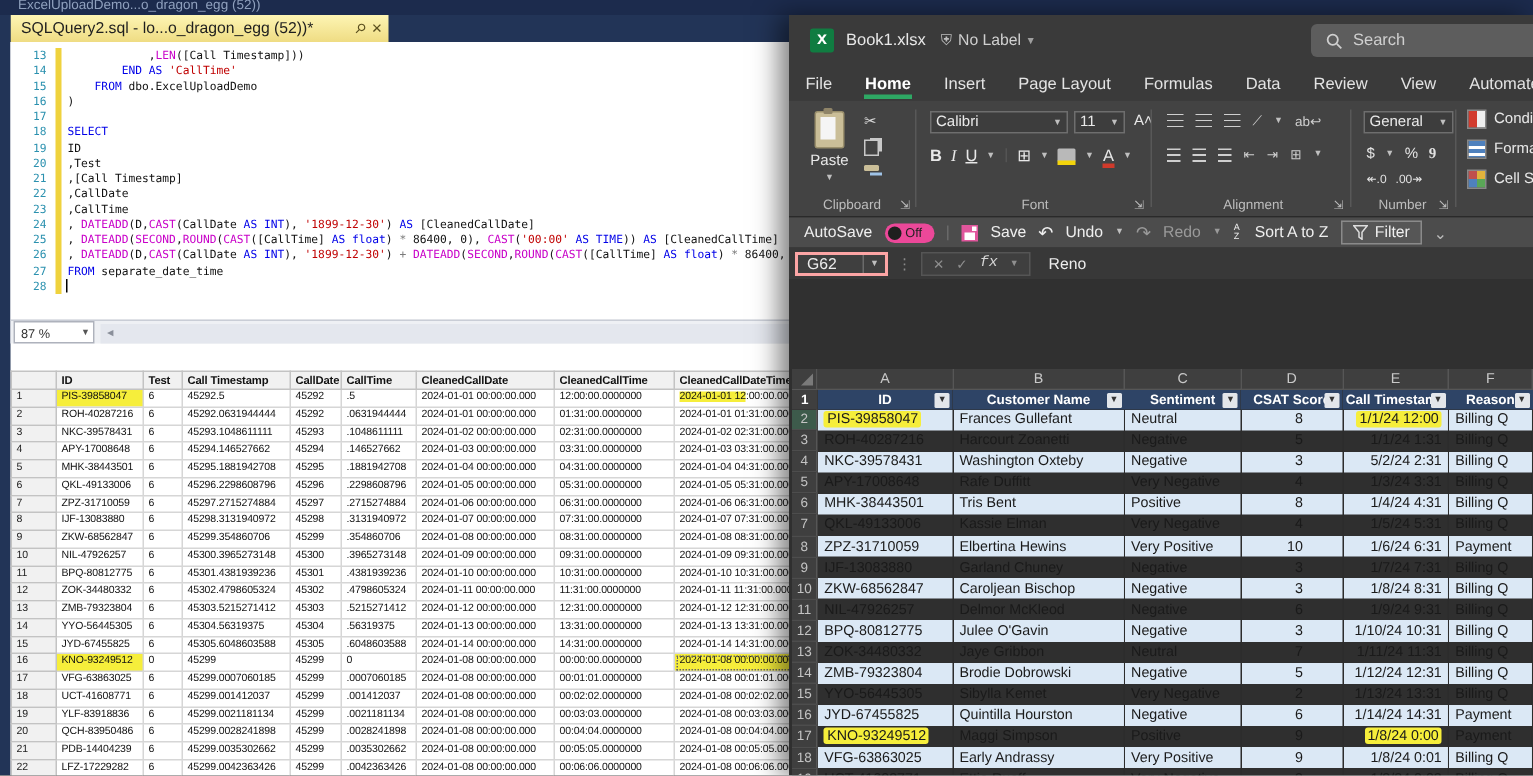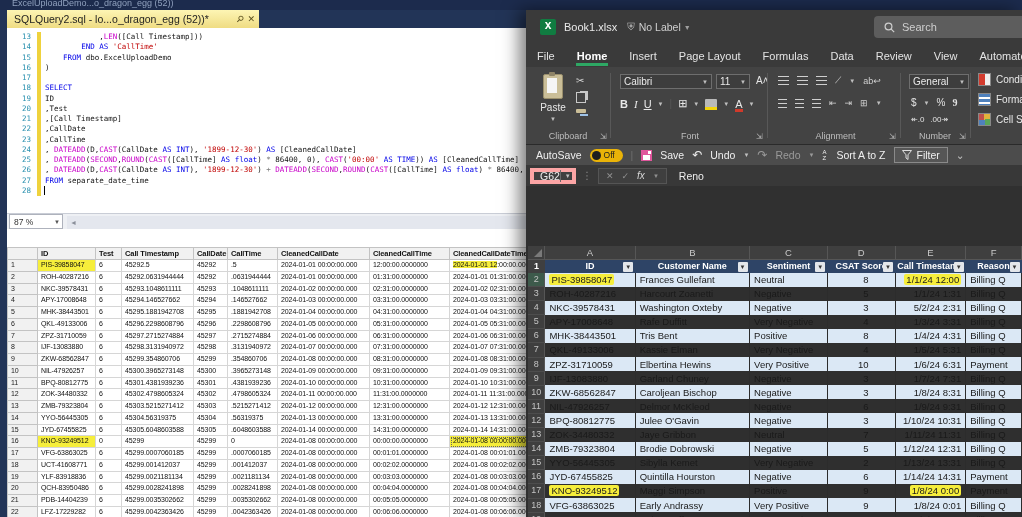--- a/index.html
+++ b/index.html
@@ -74,37 +74,37 @@
   .hl3{width:11px;height:9px;background:repeating-linear-gradient(#cfcfcf 0 1px,transparent 1px 4px);}
   .hl3.c{width:9px}
   .dd7{font-size:6px;color:#bfbfbf;}
   .st-ic{width:11px;height:11px;border:1px solid #888;flex:none;}
   .st1{background:linear-gradient(90deg,#d23b2e 50%,#efefef 50%);}
   .st2{background:repeating-linear-gradient(#4f81bd 0 3px,#fff 3px 5px);}
   .st3{background:conic-gradient(#e2b33c 0 25%,#5aa657 0 50%,#4f81bd 0 75%,#c0504d 0);}
   .styles-col{position:absolute;left:452px;top:6px;display:flex;flex-direction:column;gap:7px;}
   .styles-col .srow{display:flex;align-items:center;gap:5px;font-size:10px;color:#e8e8e8;white-space:nowrap;}
   .xl-qat{position:absolute;left:0;top:135px;width:100%;height:20px;background:#4c4c4c;display:flex;align-items:center;gap:8px;padding-left:10px;box-sizing:border-box;font-size:10.5px;color:#efefef;}
-  .pill{width:33px;height:13px;background:#eab308;border-radius:7px;display:flex;align-items:center;color:#1f1f1f;font-size:8.5px;flex:none;}
+  .pill{width:33px;height:13px;background:#ec4899;border-radius:7px;display:flex;align-items:center;color:#1f1f1f;font-size:8.5px;flex:none;}
   .pill .knob{width:9px;height:9px;border-radius:50%;background:#1f1f1f;margin:0 3px 0 2px;}
   .ic-save{width:11px;height:11px;background:#e0569c;position:relative;flex:none;}
   .ic-save::after{content:"";position:absolute;left:2px;bottom:1px;width:7px;height:5px;background:#fff;}
   .ic-save::before{content:"";position:absolute;right:1px;top:1px;width:3px;height:3px;background:#fff;}
   .qsep{color:#6e6e6e;}
   .dim{color:#9a9a9a;}
   .filterbox{display:flex;align-items:center;gap:5px;border:1px solid #8a8a8a;background:#565656;padding:1px 7px;}
   .sorticon{display:inline-flex;flex-direction:column;font-size:6px;line-height:6px;color:#efefef;margin-right:2px;}
   .xl-formula{position:absolute;left:0;top:155px;width:100%;height:21px;background:#383838;display:flex;align-items:center;}
-  .namebox{width:46px;height:16px;margin-left:4px;background:#3f3f3f;border:4px solid #fca5a5;font-size:10.5px;color:#ededed;display:flex;align-items:center;box-sizing:border-box;}
+  .namebox{width:62px;height:16px;margin-left:4px;background:#3f3f3f;border:2px solid #fca5a5;font-size:10.5px;color:#ededed;display:flex;align-items:center;box-sizing:border-box;}
   .namebox .nb{flex:1;padding-left:6px;}
   .namebox .dd{font-size:6px;color:#bfbfbf;border-left:1px solid #6a6a6a;padding:3px 4px;}
   .fdots{color:#8a8a8a;margin:0 6px;font-size:10px;}
   .fbtns{display:flex;align-items:center;gap:8px;background:#3f3f3f;border:1px solid #555;height:16px;padding:0 7px;box-sizing:border-box;}
   .fbtns .x,.fbtns .ck{color:#8f8f8f;font-size:9px;}
-  .fbtns .fx{font-style:italic;color:#d5d5d5;font-size:10px;font-family:Liberation Sans, sans-serif;}
+  .fbtns .fx{font-style:italic;color:#d5d5d5;font-size:10px;font-family:Liberation Mono, monospace;}
   .fbtns .dd{font-size:6px;color:#8f8f8f;}
   .fval{margin-left:12px;font-size:10.5px;color:#ededed;}
   .xl-gap{position:absolute;left:0;top:176px;width:100%;height:60px;background:#303030;}
   
   #xlsheet{position:absolute;left:2px;top:236px;border-collapse:collapse;table-layout:fixed;font-size:9.5px;color:#1a1a1a;}
   #xlsheet th,#xlsheet td{padding:0;overflow:hidden;white-space:nowrap;box-sizing:border-box;}
   .colhead th{background:#3f3f3f;color:#c9c9c9;font-weight:normal;font-size:9.5px;height:13px;border-right:1px solid #565656;border-bottom:1px solid #565656;}
   .selall{position:relative;}
   .selall::after{content:"";position:absolute;right:2px;bottom:2px;border-left:8px solid transparent;border-bottom:8px solid #7a7a7a;}
   .hdr1 th{background:#2e4466;color:#fff;font-weight:bold;font-size:9px;height:14px;position:relative;text-align:center;}

